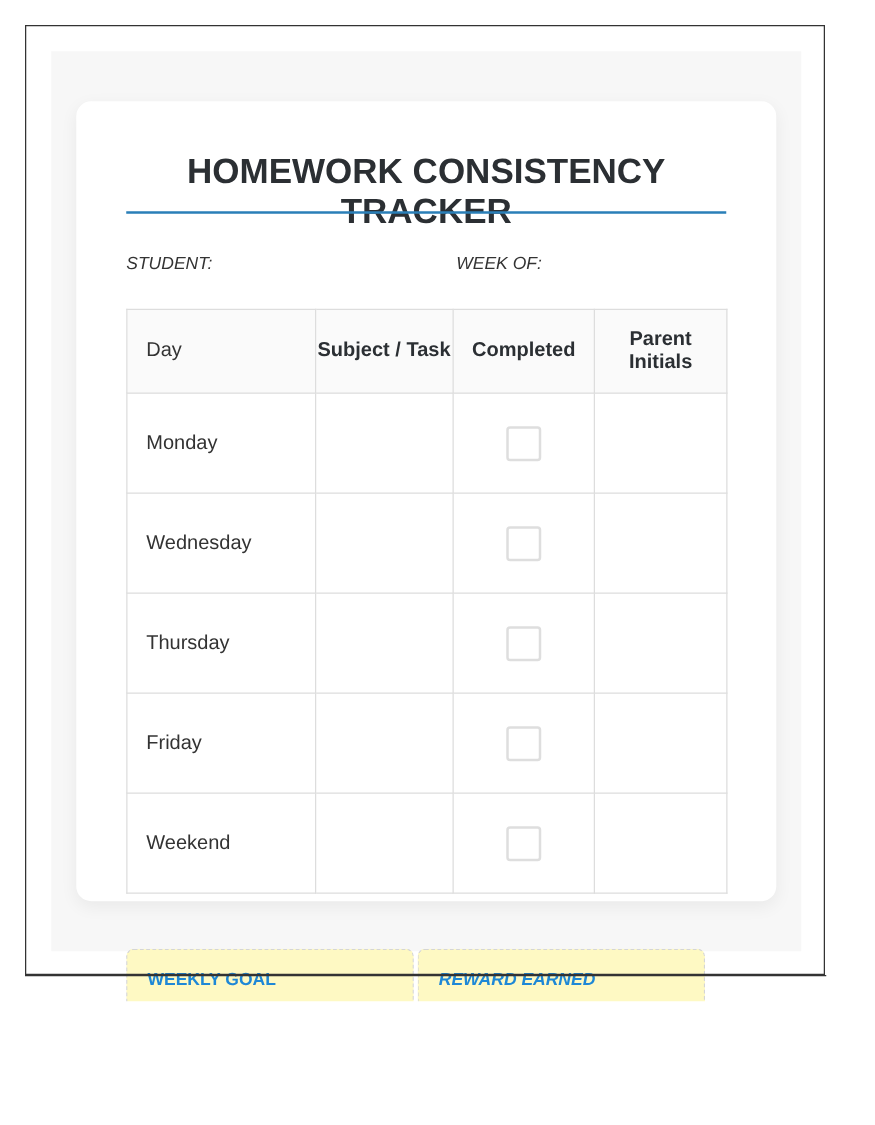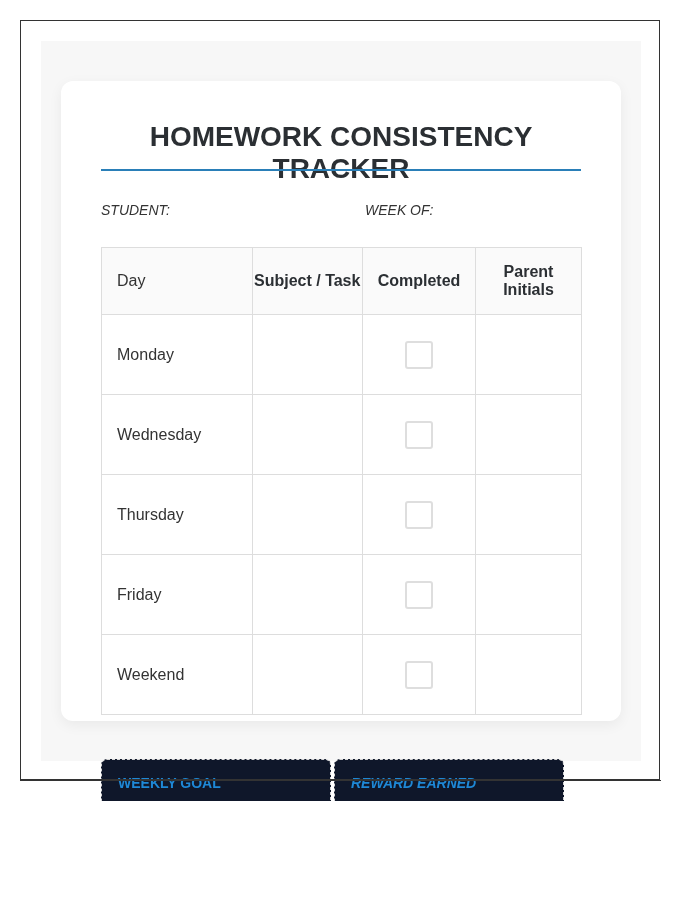--- a/index.html
+++ b/index.html
@@ -38,21 +38,21 @@
     table.tracker th.center { text-align: center; }
     table.tracker td { height: 80px; font-size: 16px; color: #333333; }
     table.tracker td.day { padding-left: 15px; }
     table.tracker td.chk { text-align: center; }
 
     .checkbox { display: inline-block; width: 24px; height: 24px; border: 2px solid #dedede;
                 border-radius: 3px; vertical-align: middle; background: #fff; }
 
     .goal-box { position: absolute; top: 759px; width: 230px; height: 60px;
                 border: 1px dashed #d5d5d5; border-radius: 6px; box-sizing: border-box;
-                background: #0f172a; }
+                background: #fef9c3; }
     .goal-weekly { left: 101px; }
     .goal-reward { left: 334px; font-style: italic; }
     .goal-title { position: absolute; left: 16px; top: 15px; font-size: 14px; font-weight: bold;
                   color: #1e88d6; }
 
     .cover { position: absolute; left: 0; top: 801px; width: 700px; height: 99px; background: #ffffff; }
     .frame-top { position: absolute; left: 20px; top: 780px; width: 641px; height: 1px; background: #333333; }
   </style>
 </head>
 <body>

